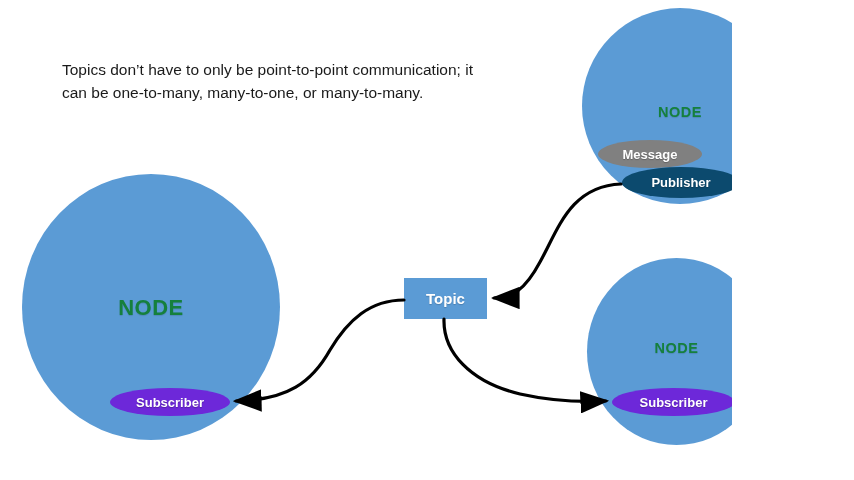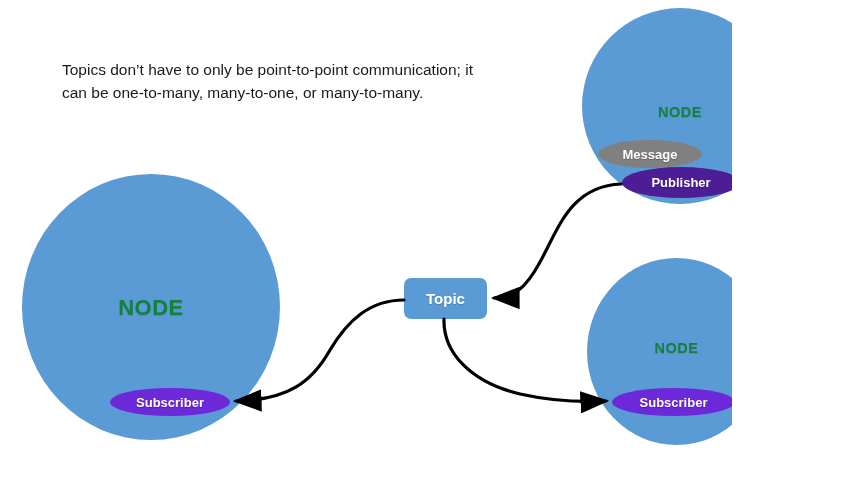--- a/index.html
+++ b/index.html
@@ -56,26 +56,26 @@
     align-items: center;
     justify-content: center;
     color: #ffffff;
     font-weight: bold;
     font-size: 13px;
     font-family: "Liberation Sans", sans-serif;
     text-shadow: 0 1px 1px rgba(0,0,0,0.25);
     user-select: none;
   }
   .pill-subscriber { background: #6d28d9; }
-  .pill-publisher  { background: #4c1d95; text-align: center; }
+  .pill-publisher  { background: #0c4a6e; text-align: center; }
   .pill-message    { background: #808080; }
   .topic-box {
     position: absolute;
     background: #5B9BD5;
-    border-radius: 7px;
+    border-radius: 0;
     display: flex;
     align-items: center;
     justify-content: center;
     color: #ffffff;
     font-weight: bold;
     font-size: 15px;
     font-family: "Liberation Sans", sans-serif;
     text-shadow: 0 1px 1px rgba(0,0,0,0.18);
   }
   #arrows {

